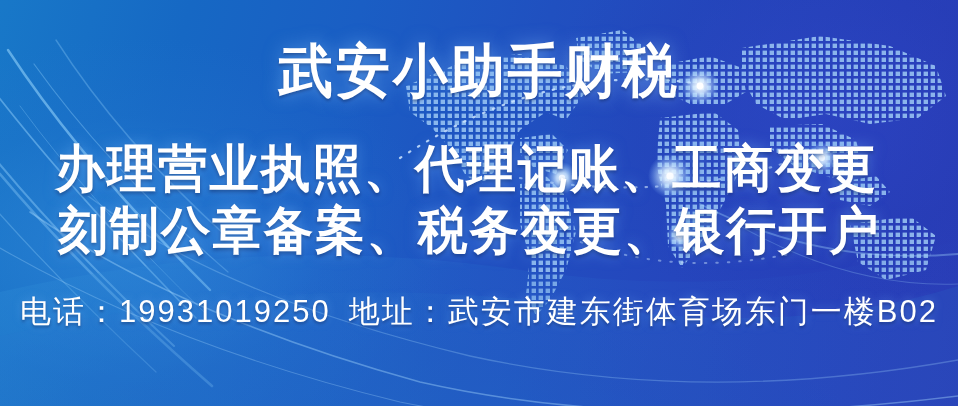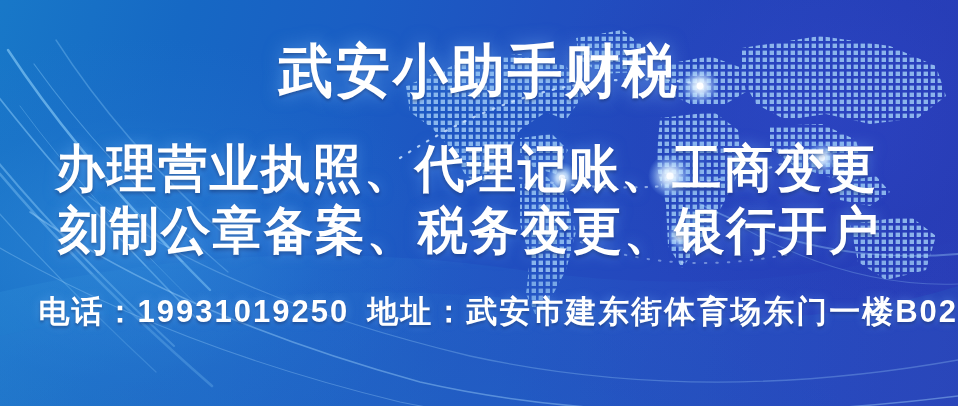--- a/index.html
+++ b/index.html
@@ -104,25 +104,25 @@
     transform: scaleX(0.97);
     text-shadow: 0 0 14px rgba(120,185,255,0.5), 0 2px 4px rgba(0,20,70,0.5);
     white-space: nowrap;
   }
   .service-line.indent { padding-left: 6px; }
 
   .contact {
     position: absolute;
     left: 0; top: 292px;
     width: 958px;
-    text-align: right;
+    text-align: center;
     color: #ffffff;
     font-size: 31px;
     line-height: 40px;
-    font-weight: bold;
+    font-weight: normal;
     letter-spacing: 2px;
     text-shadow: 0 0 10px rgba(120,185,255,0.45), 0 2px 3px rgba(0,20,70,0.45);
     white-space: nowrap;
   }
   .contact .sep { display: inline-block; width: 18px; }
 </style>
 </head>
 <body>
 
 <div id="banner">

